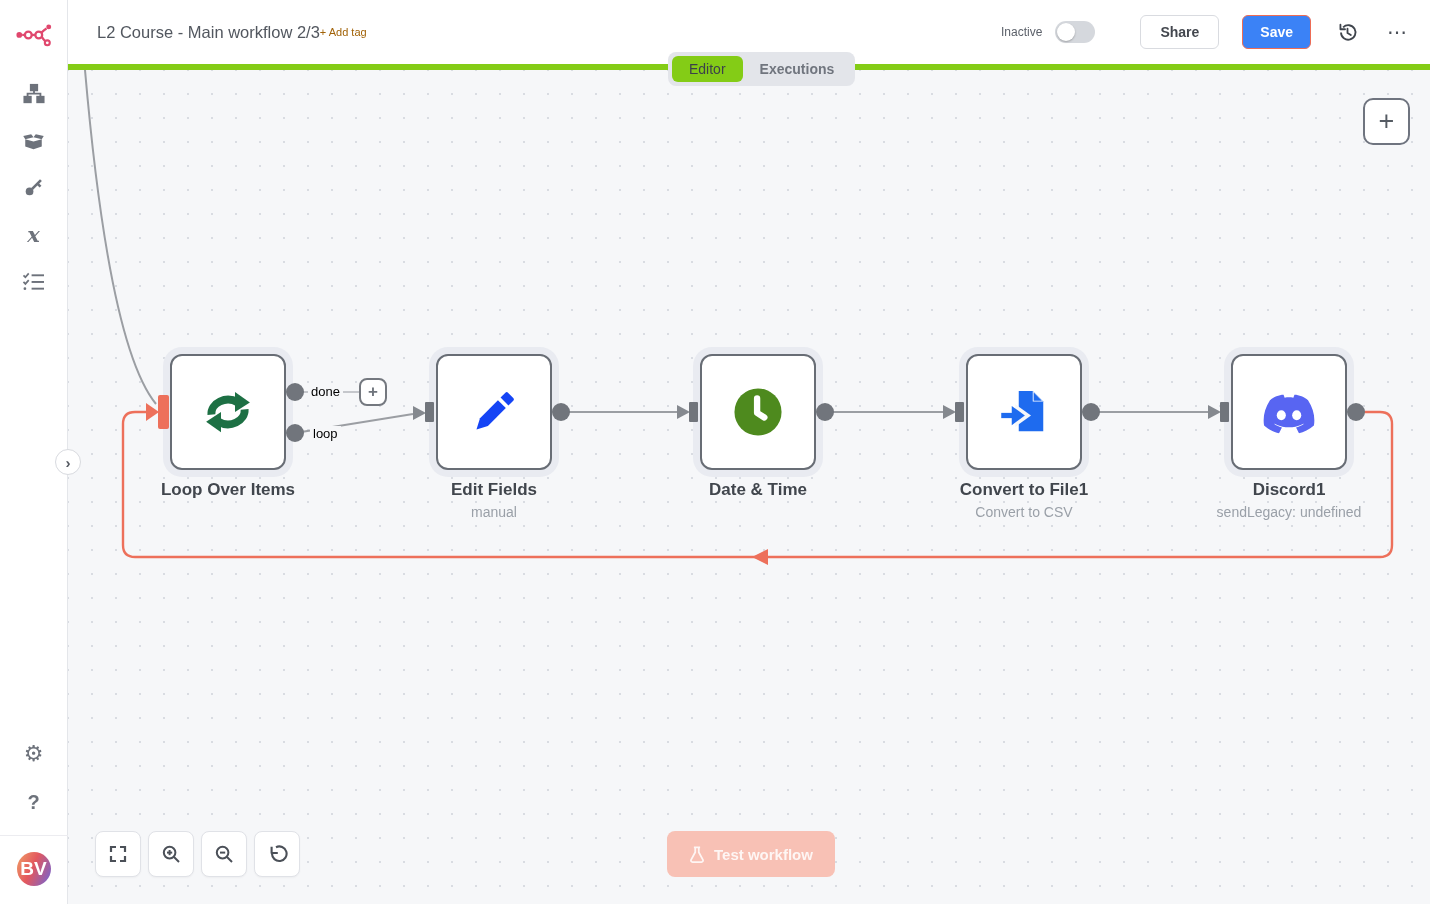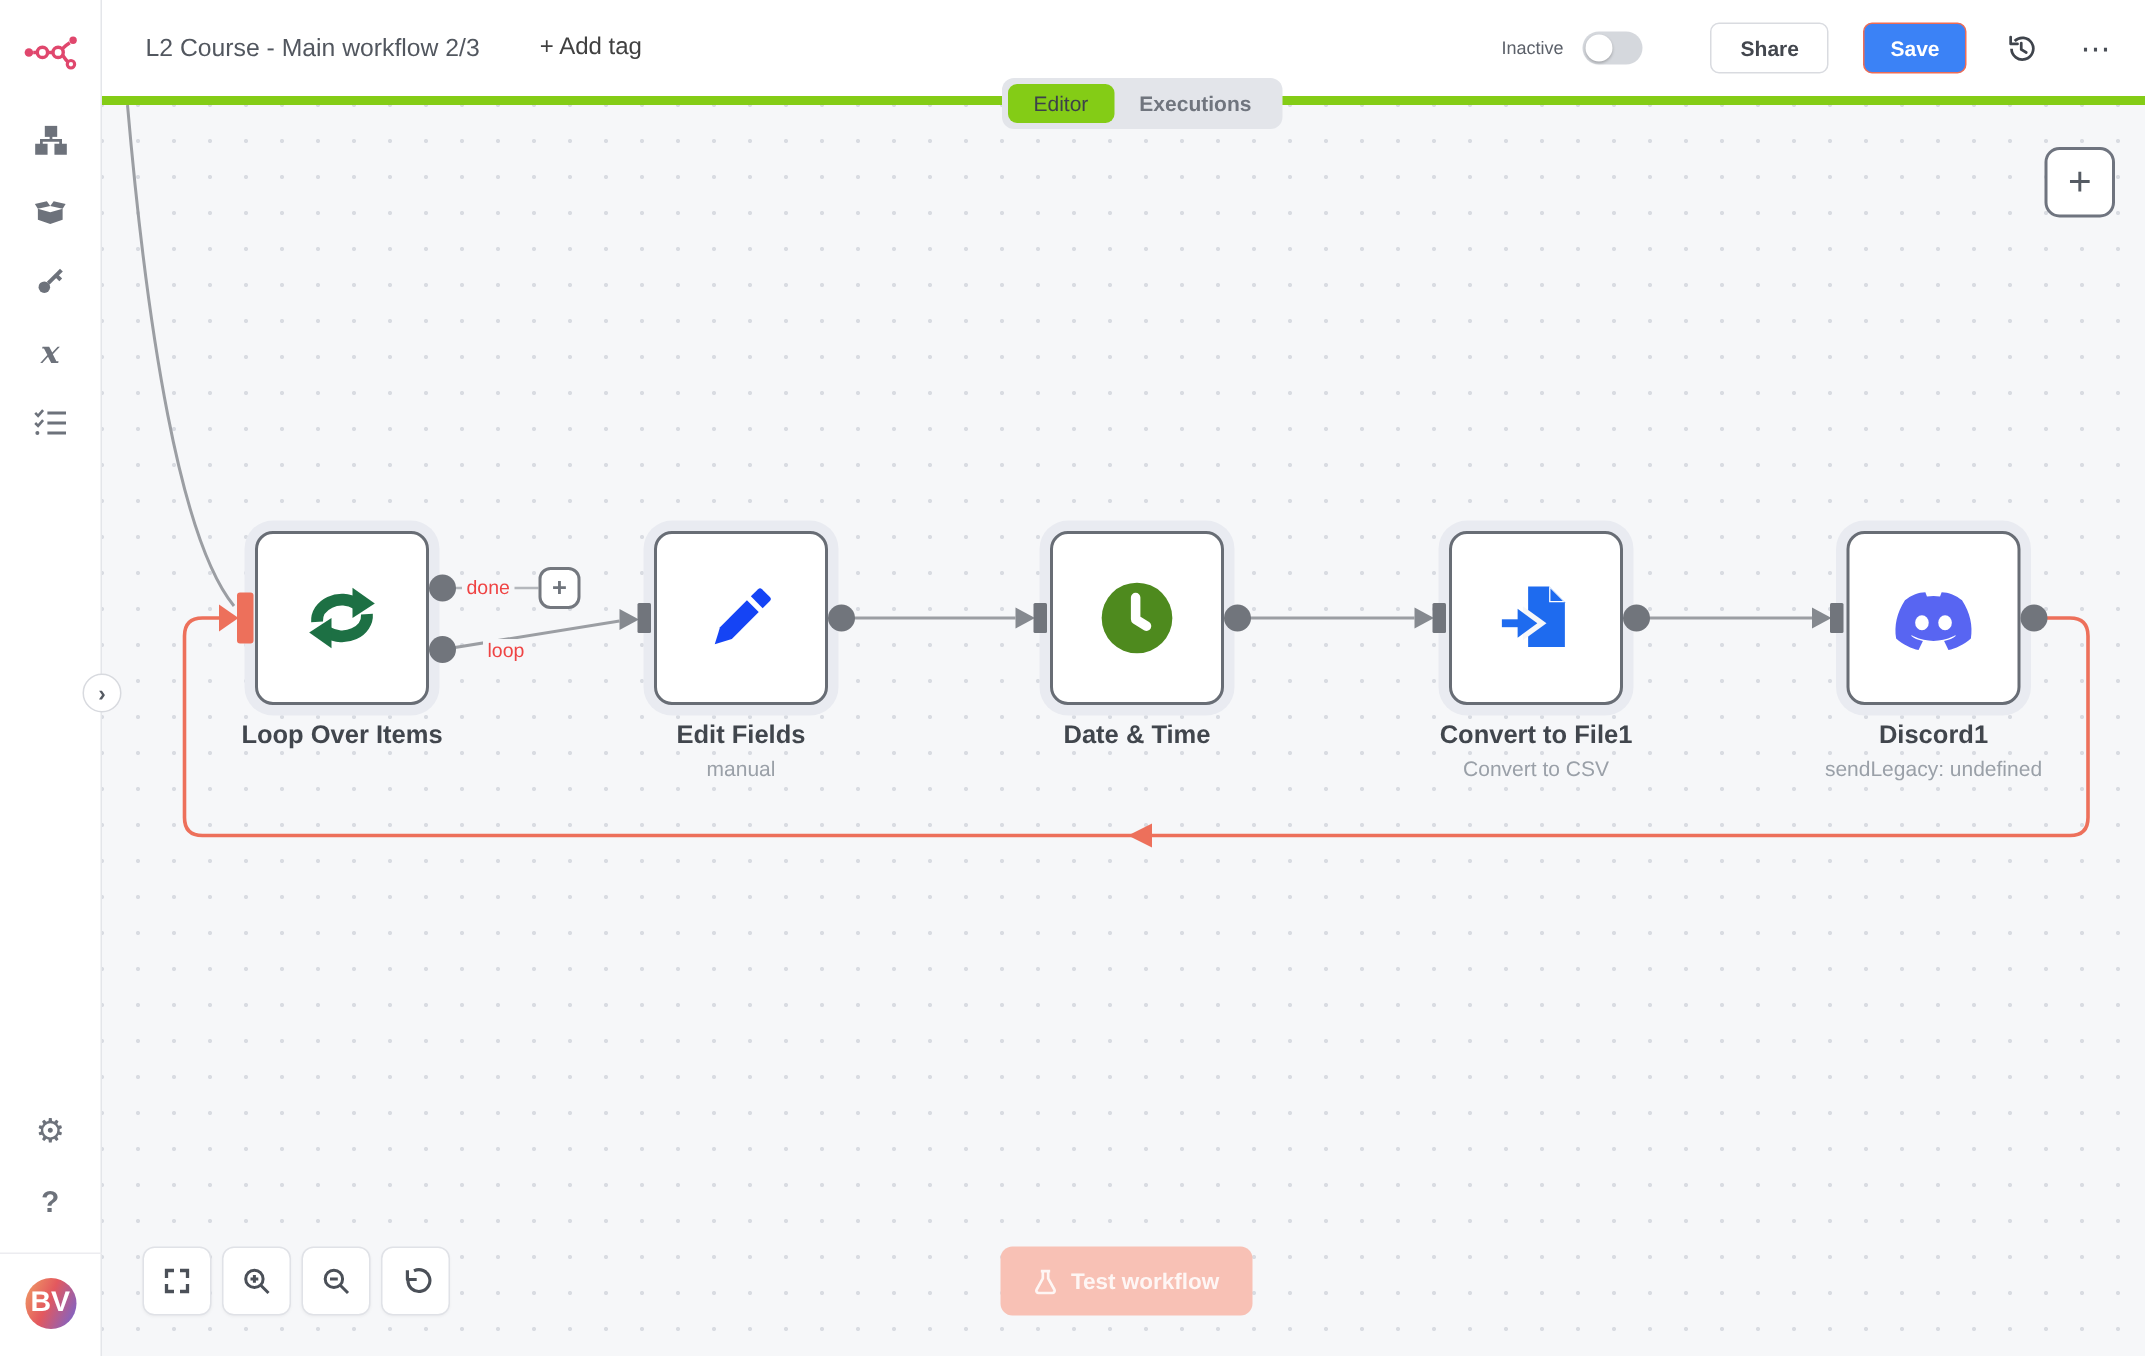--- a/index.html
+++ b/index.html
@@ -19,21 +19,21 @@
   .help-glyph { font-size:20px; font-weight:700; color:#6d727b; line-height:1; }
   .side-divider { width:68px; height:1px; background:#ececf0; margin-top:16px; }
   .avatar { width:34px; height:34px; border-radius:50%; margin:16px 0 18px 0;
             background:linear-gradient(115deg,#f0a066 0%, #e3585e 45%, #6d65d9 100%);
             color:#fff; font-size:19px; font-weight:700; display:flex; align-items:center; justify-content:center; }
 
   
   .header { position:absolute; left:68px; top:0; width:1362px; height:70px; background:#fff;
             border-bottom:6px solid #84cc16; display:flex; align-items:center; z-index:20; }
   .wf-title { margin-left:29px; font-size:16.5px; font-weight:500; color:#52575f; }
-  .add-tag { margin-left:40px; font-size:16px; color:#404040; cursor:pointer; }
+  .add-tag { font-size:11px; color:#a16207; cursor:pointer; }
   .hdr-right { margin-left:auto; display:flex; align-items:center; }
   .status-label { font-size:12px; color:#5c616a; margin-right:13px; }
   .toggle { width:40px; height:22px; border-radius:11px; background:#d5d8dd; position:relative; cursor:pointer; }
   .toggle .knob { position:absolute; left:2px; top:2px; width:18px; height:18px; border-radius:50%;
                   background:#fff; box-shadow:0 1px 2px rgba(0,0,0,.25); }
   .share-btn { margin-left:45px; padding:8px 19px; background:#fff; border:1px solid #d9dbe0; border-radius:6px;
                font-size:14px; font-weight:600; color:#43474e; cursor:pointer; }
   .save-btn { margin-left:23px; padding:8px 17px; background:#3b82f6; border:1px solid #ED6C55; border-radius:6px;
               font-size:14px; font-weight:600; color:#fff; cursor:pointer; }
   .hist-btn { margin-left:22px; width:28px; height:28px; display:flex; align-items:center; justify-content:center; cursor:pointer; }
@@ -56,21 +56,21 @@
   .node-box { width:116px; height:116px; background:#fff; border:2px solid #686d75; border-radius:12px;
               box-shadow:0 0 0 7px #e9ebf1; display:flex; align-items:center; justify-content:center; cursor:pointer; }
   .port-in { position:absolute; left:-11px; top:48px; width:9px; height:20px; background:#71757c; border-radius:1px; z-index:4; }
   .port-in.hot { left:-12px; top:41px; width:11px; height:34px; background:#ED705B; border-radius:2px; }
   .port-out { position:absolute; right:-18px; width:18px; height:18px; border-radius:50%; background:#71757c; z-index:4; }
   .node-title { position:absolute; top:126px; left:-92px; width:300px; text-align:center;
                 font-size:17px; font-weight:600; color:#41464d; }
   .node-sub { position:absolute; top:150px; left:-92px; width:300px; text-align:center;
               font-size:14px; color:#9aa0a8; }
 
-  .wire-label { position:absolute; z-index:2; font-size:13px; color:#ef4444; background:#f6f7f9; padding:0 3px; }
+  .wire-label { position:absolute; z-index:2; font-size:13px; color:#000000; background:#f6f7f9; padding:0 3px; }
 
   .mini-plus { position:absolute; left:291px; top:308px; width:28px; height:28px; background:#fff;
                border:2px solid #74787f; border-radius:8px; color:#6f747c; font-size:17px; font-weight:600;
                display:flex; align-items:center; justify-content:center; z-index:3; cursor:pointer; }
   .big-plus { position:absolute; left:1295px; top:28px; width:47px; height:47px; background:#fff;
               border:2px solid #6f747f; border-radius:10px; color:#555b63; font-size:27px; font-weight:400;
               display:flex; align-items:center; justify-content:center; z-index:3; cursor:pointer; }
 
   .zoom-controls { position:absolute; left:27px; top:761px; display:flex; gap:7px; z-index:5; }
   .zoom-btn { width:46px; height:46px; background:#fff; border:1px solid #e0e2e7; border-radius:8px;
@@ -202,21 +202,21 @@
       <polygon points="1140,335 1140,349 1153,342" fill="#85898f"></polygon>
 
       <path d="M227 322 L 291 322" stroke="#b4b7bc" stroke-width="1.6" fill="none"></path>
 
       <path d="M1288 342 L 1312 342 Q 1324 342 1324 354 L 1324 475 Q 1324 487 1312 487 L 67 487 Q 55 487 55 475 L 55 354 Q 55 342 67 342 L 78 342" stroke="#ED705B" stroke-width="2.4" fill="none"></path>
       <polygon points="78,333 78,351 91,342" fill="#ED705B"></polygon>
       <polygon points="700,479 700,495 684,487" fill="#ED705B"></polygon>
     </svg>
 
     <span class="wire-label" style="left:240px; top:314px;">done</span>
-    <span class="wire-label" style="left:254px; top:356px;">loop</span>
+    <span class="wire-label" style="left:242px; top:356px;">loop</span>
 
     <div class="mini-plus">+</div>
     <div class="big-plus">+</div>
 
     <div class="node" style="left:102px; top:284px;">
       <div class="node-box">
         <svg width="56" height="56" viewBox="0 0 64 64">
           <path d="M13 35 A 19 16 0 0 1 43 21" stroke="#1d7044" stroke-width="9" fill="none"></path>
           <polygon points="40,9 57,21 40,32" fill="#1d7044"></polygon>
           <path d="M51 29 A 19 16 0 0 1 21 43" stroke="#1d7044" stroke-width="9" fill="none"></path>

